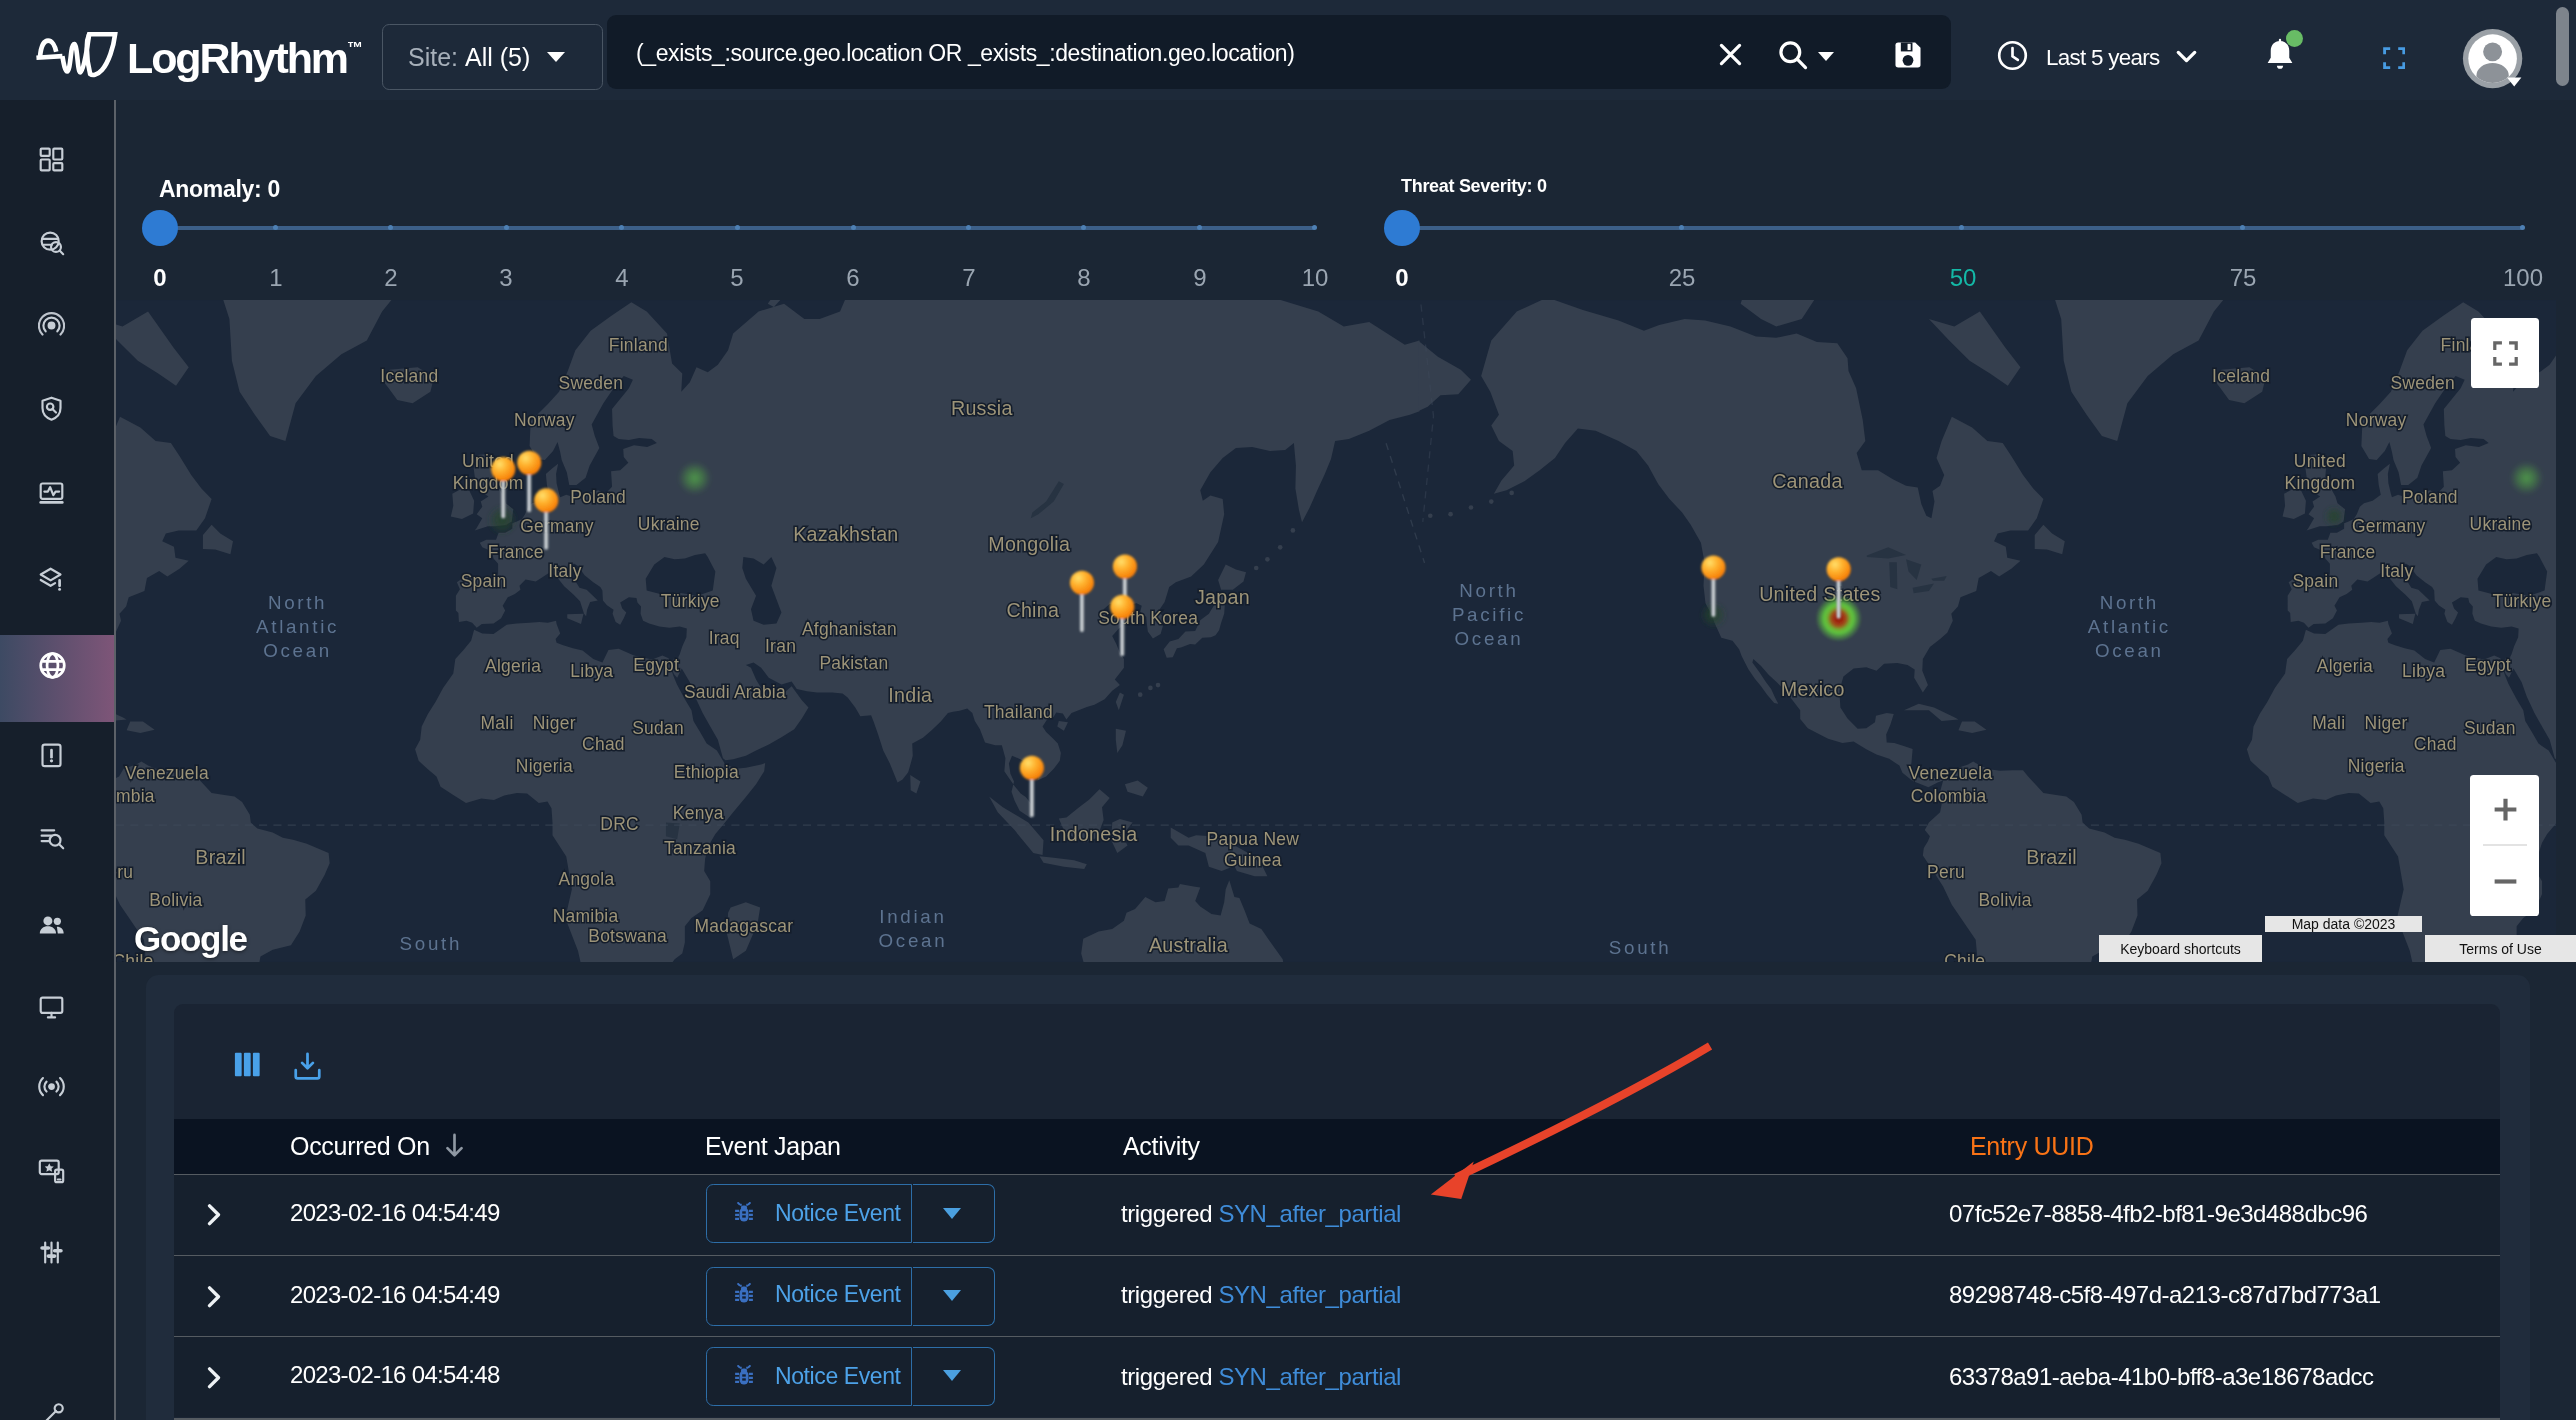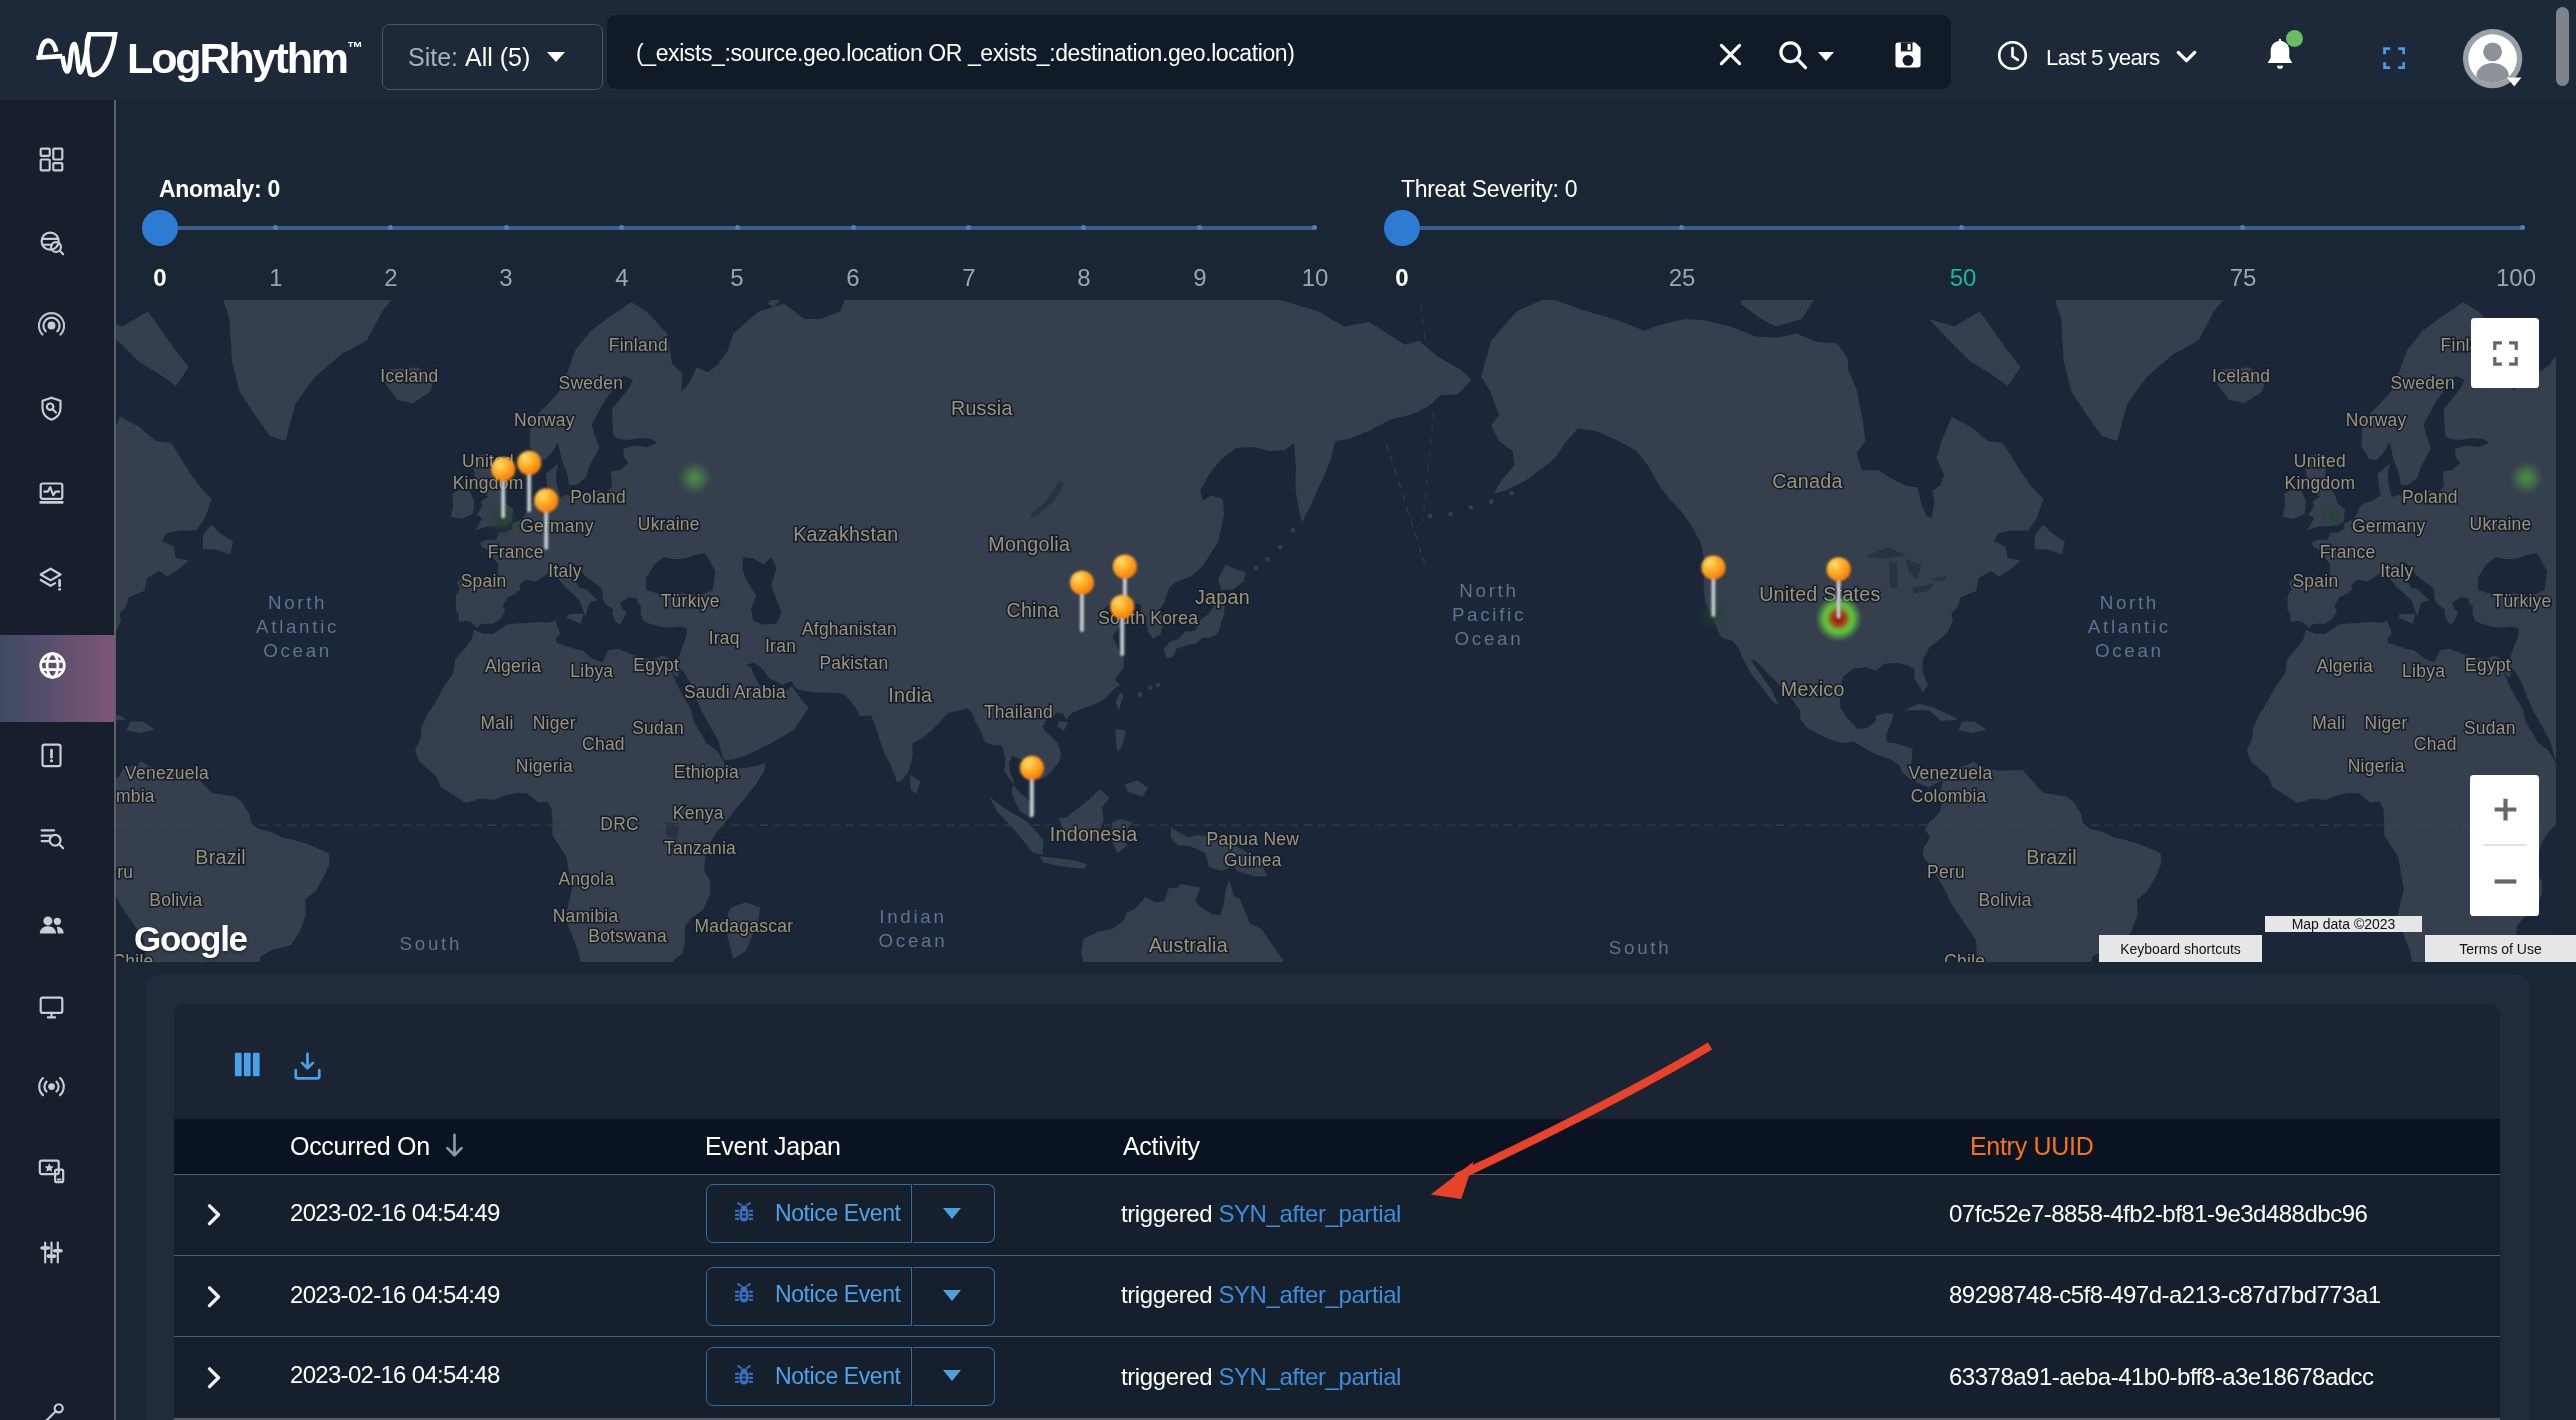--- a/index.html
+++ b/index.html
@@ -416,31 +416,31 @@
 <div style="position:absolute;left:364px;top:264px;width:54px;text-align:center;color:#9aa5b1;font-weight:400;font-size:24px">2</div>
 <div style="position:absolute;left:479px;top:264px;width:54px;text-align:center;color:#9aa5b1;font-weight:400;font-size:24px">3</div>
 <div style="position:absolute;left:595px;top:264px;width:54px;text-align:center;color:#9aa5b1;font-weight:400;font-size:24px">4</div>
 <div style="position:absolute;left:710px;top:264px;width:54px;text-align:center;color:#9aa5b1;font-weight:400;font-size:24px">5</div>
 <div style="position:absolute;left:826px;top:264px;width:54px;text-align:center;color:#9aa5b1;font-weight:400;font-size:24px">6</div>
 <div style="position:absolute;left:942px;top:264px;width:54px;text-align:center;color:#9aa5b1;font-weight:400;font-size:24px">7</div>
 <div style="position:absolute;left:1057px;top:264px;width:54px;text-align:center;color:#9aa5b1;font-weight:400;font-size:24px">8</div>
 <div style="position:absolute;left:1173px;top:264px;width:54px;text-align:center;color:#9aa5b1;font-weight:400;font-size:24px">9</div>
 <div style="position:absolute;left:1288px;top:264px;width:54px;text-align:center;color:#9aa5b1;font-weight:400;font-size:24px">10</div>
 <div style="position:absolute;left:142px;top:210px;width:36px;height:36px;border-radius:50%;background:#2e7bd3"></div>
-<div style="position:absolute;left:1401px;top:176px;color:#fff;font-size:23px;font-weight:400;letter-spacing:-0.3px">Threat Severity: 0</div>
+<div style="position:absolute;left:1401px;top:176px;color:#fff;font-size:18px;font-weight:700;letter-spacing:-0.3px">Threat Severity: 0</div>
 <div style="position:absolute;left:1402px;top:226px;width:1121px;height:3.6px;background:#3c5f88;border-radius:1.8px"></div>
 <div style="position:absolute;left:1679px;top:225px;width:5.4px;height:5.4px;border-radius:2.7px;background:#4e80b4"></div>
 <div style="position:absolute;left:1959px;top:225px;width:5.4px;height:5.4px;border-radius:2.7px;background:#4e80b4"></div>
 <div style="position:absolute;left:2240px;top:225px;width:5.4px;height:5.4px;border-radius:2.7px;background:#4e80b4"></div>
 <div style="position:absolute;left:2520px;top:225px;width:5.4px;height:5.4px;border-radius:2.7px;background:#4e80b4"></div>
 <div style="position:absolute;left:1375px;top:264px;width:54px;text-align:center;color:#ffffff;font-weight:700;font-size:24px">0</div>
 <div style="position:absolute;left:1655px;top:264px;width:54px;text-align:center;color:#9aa5b1;font-weight:400;font-size:24px">25</div>
 <div style="position:absolute;left:1936px;top:264px;width:54px;text-align:center;color:#14b8a6;font-weight:400;font-size:24px">50</div>
 <div style="position:absolute;left:2216px;top:264px;width:54px;text-align:center;color:#9aa5b1;font-weight:400;font-size:24px">75</div>
-<div style="position:absolute;left:2496px;top:264px;width:54px;color:#9aa5b1;font-weight:400;font-size:24px">100</div>
+<div style="position:absolute;left:2496px;top:264px;width:54px;text-align:center;color:#9aa5b1;font-weight:400;font-size:24px">100</div>
 <div style="position:absolute;left:1384px;top:210px;width:36px;height:36px;border-radius:50%;background:#2e7bd3"></div>
 <div style="position:absolute;left:146px;top:975px;width:2384px;height:445px;background:#202c3c;border-radius:12.5px 12.5px 0 0"></div>
 <div style="position:absolute;left:174px;top:1004px;width:2326px;height:417px;background:#1a2433;border-radius:9px 9px 0 0"></div>
 <svg style="position:absolute;left:234px;top:1051px" width="27" height="27" viewBox="0 0 30 30">
     <g fill="#49a1e9">
       <rect x="1" y="2" width="7.5" height="26" rx="1"></rect>
       <rect x="11" y="2" width="7.5" height="26" rx="1"></rect>
       <rect x="21" y="2" width="7.5" height="26" rx="1"></rect>
     </g>
   </svg>

